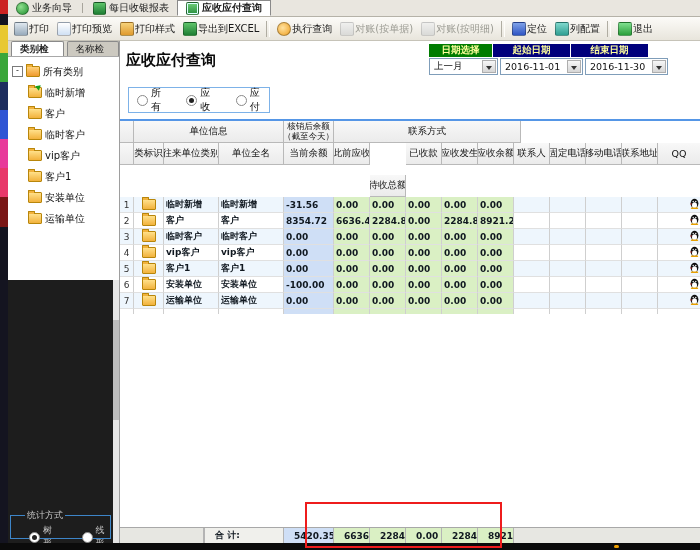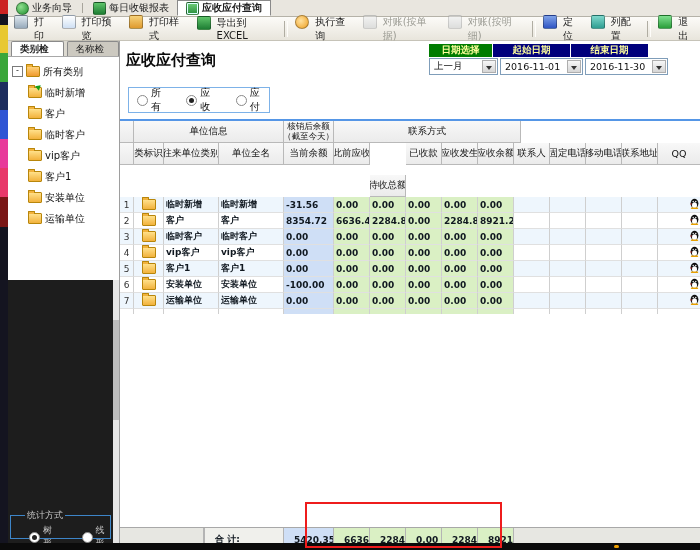--- a/index.html
+++ b/index.html
@@ -15,21 +15,21 @@
   .tab.active{background:#fff;border:1px solid #8a8a8a;border-bottom:1px solid #fff;font-weight:bold;}
   .tsep{width:1px;background:#a8a59c;margin:3px 2px;}
   .tabicon{width:11px;height:11px;border-radius:2px;border:1px solid rgba(0,0,0,.35);display:inline-block;}
   .i-wizard-icon{background:radial-gradient(circle at 35% 35%,#8fe08f,#1e8e2e);border-radius:50%;}
   .i-report-icon{background:linear-gradient(#5fc46a,#1e7e34);}
   .i-query-icon{background:linear-gradient(#6fcf7a,#2a8e3e);box-shadow:inset 0 0 0 1px #dff;}
   
   .toolbar{position:absolute;left:8px;top:17px;width:692px;height:23px;
            background:linear-gradient(#fcfbf8,#e8e5dc);border-bottom:1px solid #c6c3b8;
            display:flex;align-items:center;padding-left:2px;font-size:10px;}
-  .tbtn{display:flex;align-items:flex-start;gap:6px;padding:2px 4px;color:#1a1a1a;border-radius:2px;}
+  .tbtn{display:flex;align-items:flex-end;gap:1px;padding:2px 4px;color:#1a1a1a;border-radius:2px;}
   .tbtn.disabled{color:#9b9b93;}
   .tbtn.disabled .tbicon{opacity:.45;}
   .tbicon{width:12px;height:12px;border-radius:2px;border:1px solid rgba(0,0,0,.3);display:inline-block;}
   .i-print{background:linear-gradient(#dfe8ef,#97aabb);}
   .i-preview{background:linear-gradient(#ffffff,#cfe0f4);}
   .i-style{background:linear-gradient(#f6d27a,#df9a2e);}
   .i-excel{background:linear-gradient(#5fc46a,#1e7e34);}
   .i-query{background:radial-gradient(circle at 40% 40%,#ffe2a0,#ef9f20);border-radius:50%;}
   .i-recon-doc,.i-recon-detail{background:linear-gradient(#e8eaec,#c4c8cc);}
   .i-locate{background:linear-gradient(#7fa2e8,#2f55c4);}
@@ -102,21 +102,21 @@
   .cnum{justify-content:center;color:#333;}
   .cicon{justify-content:center;}
   .cbal{background:#cfdff6;font-weight:bold;}
   .cgrn{background:#daf0c4;font-weight:bold;}
   .drow.alt .plain{background:#eef6fd;}
   .cqq{justify-content:flex-end;padding-right:1px;}
   .stub .dcell{height:5px;border-bottom:none;}
   
   .summary{position:absolute;left:0;bottom:0;width:580px;height:15px;background:#e7e7e2;
            border-top:1px solid #a8a8a8;display:flex;font-size:9px;}
-  .scell{box-sizing:border-box;border-right:1px solid #b4b4b4;height:23px;display:flex;
+  .scell{box-sizing:border-box;border-right:1px solid #b4b4b4;height:15px;display:flex;
          align-items:center;padding:0 10px;font-weight:bold;color:#101820;overflow:hidden;}
   .scell.lbl{border-left:1px solid #b4b4b4;background:#f0f0ec;font-weight:bold;}
   .scell.blue{background:#cfdff6;}
   .scell.green{background:#daf0c4;}
   .scell.fill{border-right:none;}
   
   .bottombar{position:absolute;left:0;top:543px;width:700px;height:7px;background:#0b0b0b;}
   .bottombar .dot{position:absolute;left:614px;top:2px;width:5px;height:3px;
                   background:#f0a000;border-radius:2px;}
   .annotation{position:absolute;left:305px;top:502px;width:193px;height:42px;

